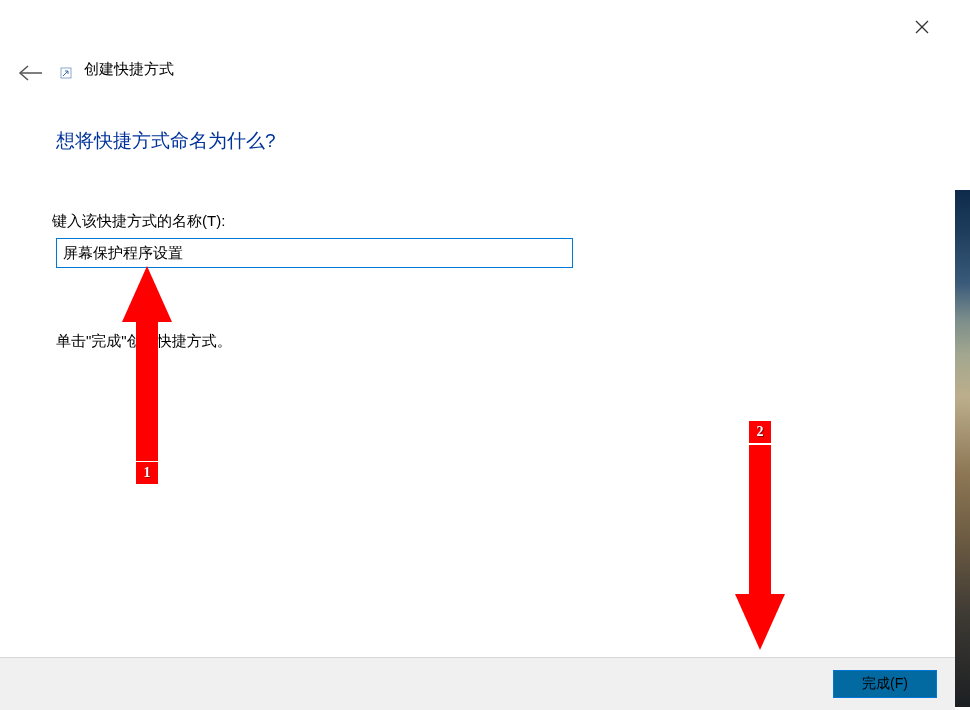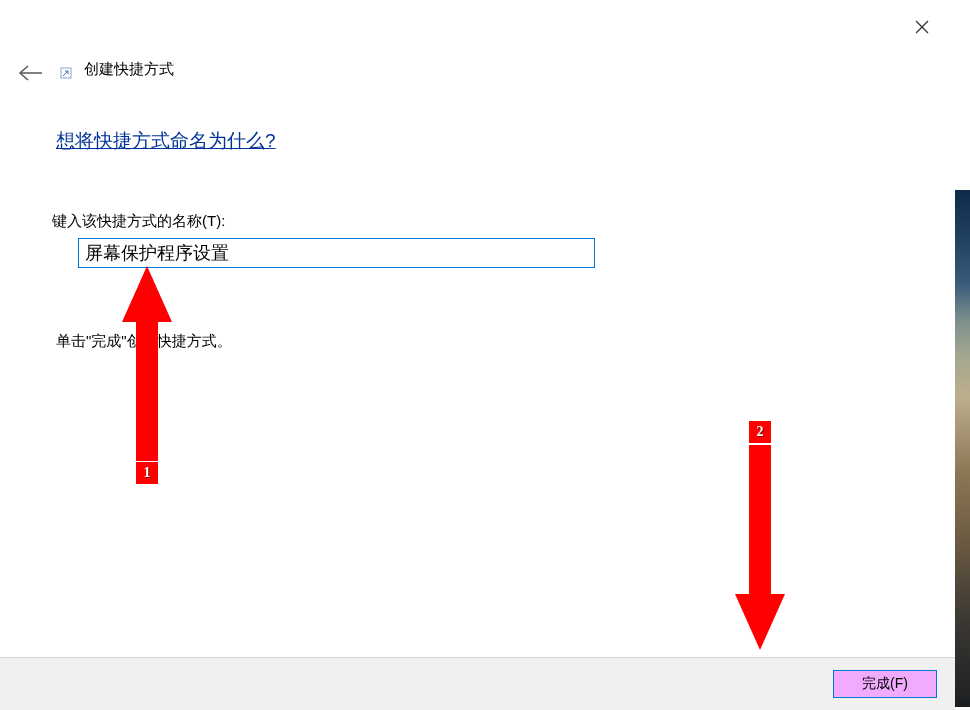--- a/index.html
+++ b/index.html
@@ -64,42 +64,40 @@
       font-size: 15px;
       color: #000;
     }
     
     .main-heading {
       position: absolute;
       top: 128px;
       left: 56px;
       font-size: 19px;
       color: #003399;
-      text-decoration: underline;
     }
     
     .field-label {
       position: absolute;
       top: 212px;
       left: 52px;
       font-size: 15px;
     }
     
     .name-input {
       position: absolute;
       top: 238px;
       left: 56px;
       width: 517px;
       height: 30px;
       border: 1px solid #0078d7;
       padding: 3px 6px;
-      font-size: 18px;
+      font-size: 15px;
       font-family: inherit;
       outline: none;
-      margin-left: 22px;
     }
     
     .instruction {
       position: absolute;
       top: 332px;
       left: 56px;
       font-size: 15px;
     }
     
     .button-bar {
@@ -112,21 +110,21 @@
       background: #f0f0f0;
       display: flex;
       justify-content: flex-end;
       align-items: center;
       padding-right: 18px;
       gap: 10px;
     }
     .btn {
       min-width: 104px;
       height: 28px;
-      background: #f0abfc;
+      background: #0369a1;
       border: 1px solid #adadad;
       font-size: 14px;
       font-family: inherit;
       cursor: pointer;
       padding: 0 10px;
       text-align: center;
     }
     .btn.primary {
       border: 1.5px solid #0078d7;
     }

